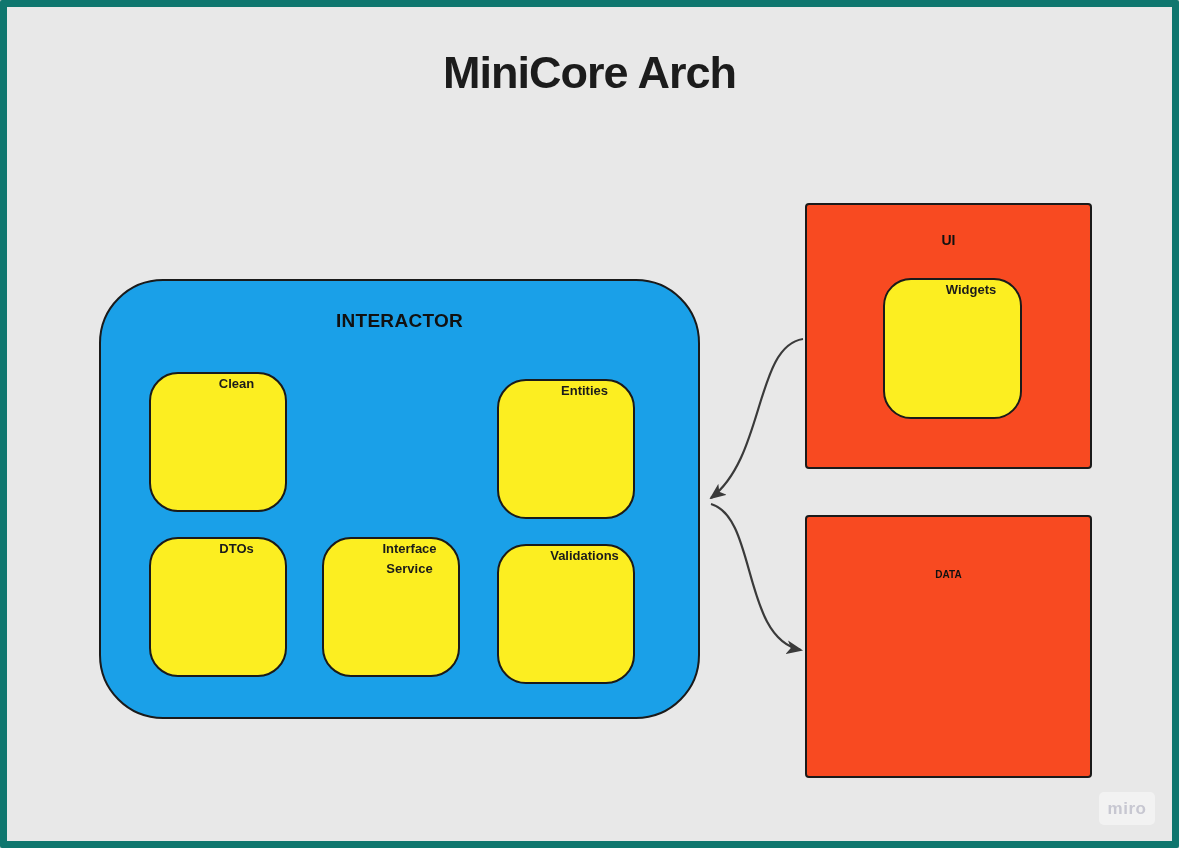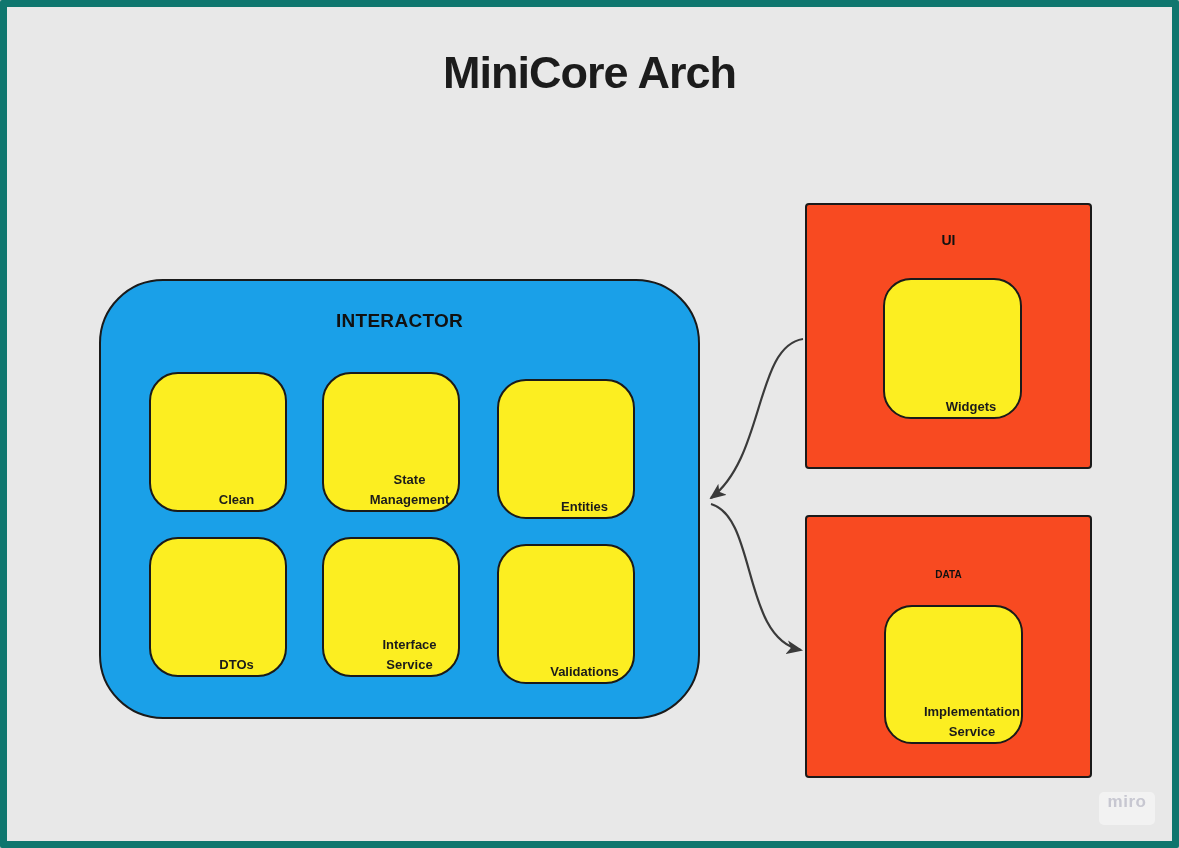--- a/index.html
+++ b/index.html
@@ -26,21 +26,21 @@
     font-weight:700;color:#111;
   }
   .interactor{
     left:92px;top:272px;width:601px;height:440px;
     background:var(--blue);border-radius:64px;
   }
   .interactor .box-label{top:29px;font-size:19px;letter-spacing:0.3px;}
   .node{
     position:absolute;width:138px;height:140px;background:var(--yellow);
     border:2px solid var(--stroke);border-radius:29px;
-    display:flex;align-items:flex-end;justify-content:center;padding-left:37px;
+    display:flex;align-items:flex-start;justify-content:center;padding-left:37px;
   }
   .node .node-label{
     font-size:13px;font-weight:700;color:#1b1b1b;text-align:center;
     line-height:1.55;max-width:112px;
   }
   .n-r1{top:91px;}  .n-r2{top:256px;}
   .n-c1{left:48px;} .n-c2{left:221px;} .n-c3{left:396px;margin-top:7px;}
   .layer{
     background:var(--red);border-radius:4px;width:287px;
   }
@@ -48,39 +48,36 @@
   .ui-box .box-label{top:27px;font-size:14px;}
   .data-box{left:798px;top:508px;height:263px;}
   .data-box .box-label{top:44px;font-size:10px;margin-top:8px;}
   .ui-box .node{left:76px;top:73px;width:139px;height:141px;border-radius:28px;}
   .data-box .node{left:77px;top:88px;width:139px;height:139px;border-radius:28px;}
   .connectors{position:absolute;left:0;top:0;width:1179px;height:848px;pointer-events:none;}
   .connector{fill:none;stroke:var(--arrow);stroke-width:2.2;}
   .watermark{
     position:absolute;right:17px;bottom:16px;width:56px;height:33px;
     background:var(--wm-bg);border-radius:5px;
-    display:flex;justify-content:center;
+    display:flex;align-items:center;justify-content:center;
     font-size:17px;font-weight:700;color:var(--wm-text);letter-spacing:0.5px;margin-top:8px;
   }
 </style>
 </head>
 <body>
 
 <div class="canvas">
 
   <div class="page-title">MiniCore Arch</div>
 
   <div class="big-box interactor">
     <div class="box-label">INTERACTOR</div>
 
     <div class="node n-r1 n-c1">
       <span class="node-label">Clean</span>
-    </div>
-    <div class="node n-r1 n-c2">
-      <span class="node-label">State Management</span>
     </div>
     <div class="node n-r1 n-c3">
       <span class="node-label">Entities</span>
     </div>
     <div class="node n-r2 n-c2">
       <span class="node-label">Interface Service</span>
     </div>
     <div class="node n-r2 n-c1">
       <span class="node-label">DTOs</span>
     </div>
@@ -91,23 +88,20 @@
 
   <div class="big-box layer ui-box">
     <div class="box-label">UI</div>
     <div class="node">
       <span class="node-label">Widgets</span>
     </div>
   </div>
 
   <div class="big-box layer data-box">
     <div class="box-label">DATA</div>
-    <div class="node">
-      <span class="node-label">Implementation Service</span>
-    </div>
   </div>
 
   <svg class="connectors" viewBox="0 0 1179 848" xmlns="http://www.w3.org/2000/svg">
     <defs>
       <marker id="arrowhead" viewBox="0 0 12 10" refX="10.5" refY="5" markerWidth="7.5" markerHeight="6.5" orient="auto">
         <path d="M0,0 L12,5 L0,10 L3,5 Z" fill="#3a3a3a"></path>
       </marker>
     </defs>
     <path class="connector" d="M 796 332 C 748 339, 758 450, 704 491" marker-end="url(#arrowhead)"></path>
     <path class="connector" d="M 704 497 C 750 510, 735 632, 794 643" marker-end="url(#arrowhead)"></path>

